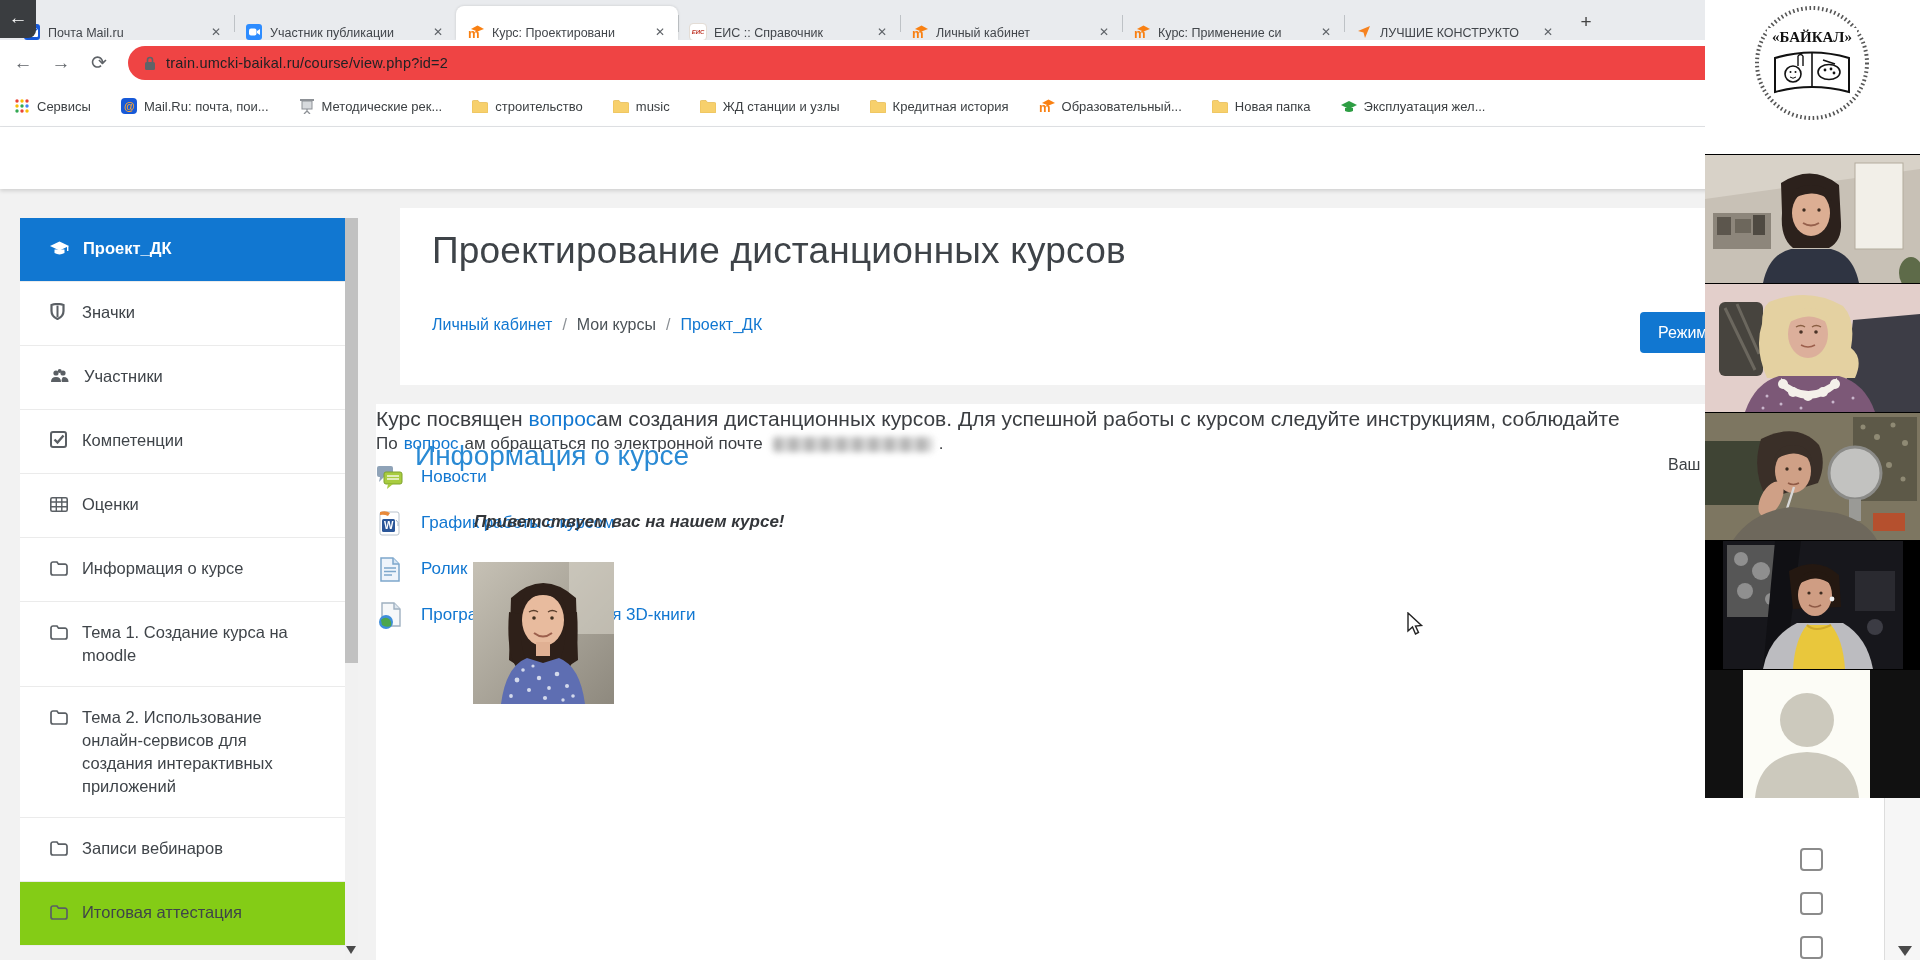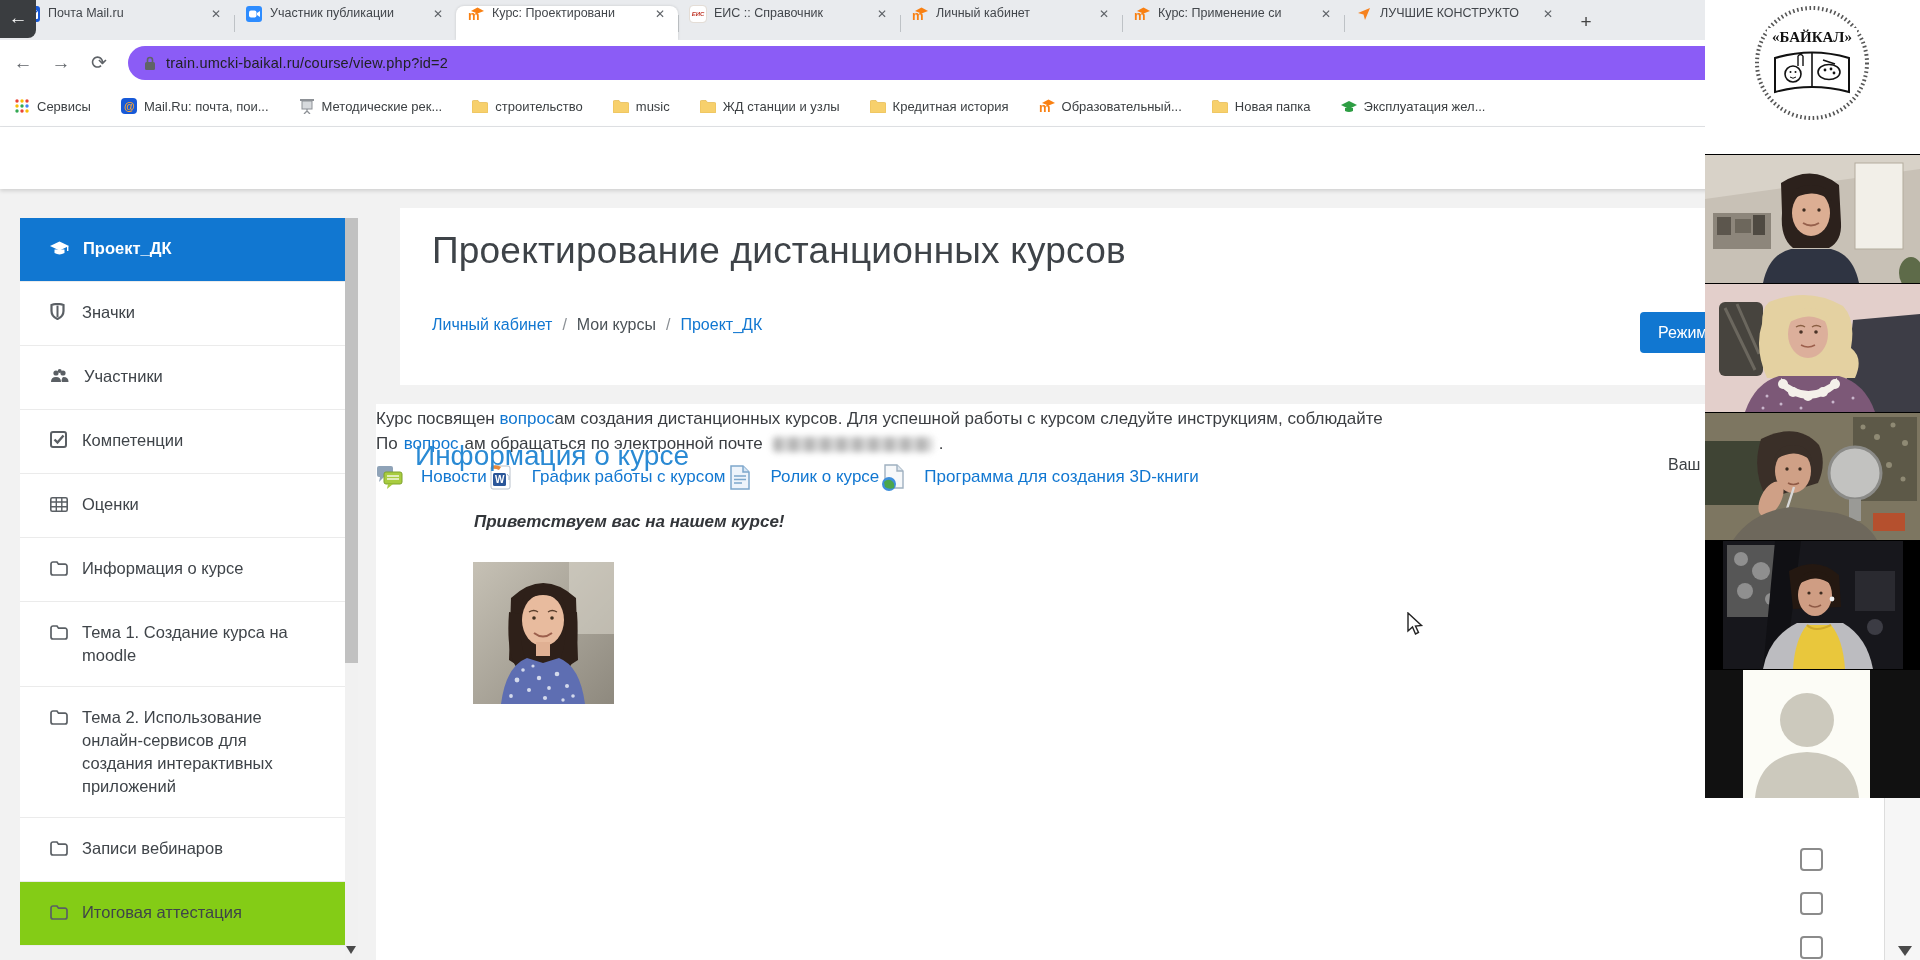--- a/index.html
+++ b/index.html
@@ -1,34 +1,34 @@
 <!DOCTYPE html>
 <html><head>
 <meta charset="utf-8">
 <style>
   html,body{margin:0;padding:0;width:1920px;height:960px;overflow:hidden;
     font-family:"Liberation Sans","DejaVu Sans",sans-serif;background:#f2f2f2;position:relative}
   .abs{position:absolute}
   
   #tabstrip{left:0;top:0;width:1920px;height:40px;background:#e9ebee;display:flex;align-items:flex-end}
-  .tab{height:34px;display:flex;align-items:flex-start;gap:8px;padding:0 10px 0 12px;width:200px;
+  .tab{height:34px;display:flex;align-items:flex-end;gap:8px;padding:0 10px 0 12px;width:200px;
     font-size:12.5px;color:#42464b;position:relative}
   .tab .ttl{white-space:nowrap;overflow:hidden;flex:1}
   .tab .x{color:#5f6368;font-size:12px;width:16px;height:16px;line-height:16px;text-align:center;border-radius:8px;flex:0 0 auto}
   .tab.active{background:#fff;border-radius:8px 8px 0 0;box-shadow:0 0 3px rgba(0,0,0,.15)}
   .tab:not(.active):not(:first-child)::before{content:"";position:absolute;left:0;top:9px;width:1px;height:17px;background:#9aa0a6;opacity:.55}
   .newtab{width:28px;height:28px;margin:0 0 4px 6px;border-radius:14px;color:#444;font-size:19px;line-height:27px;text-align:center}
   .fav{width:16px;height:16px;flex:0 0 auto;display:flex;align-items:center;justify-content:center;border-radius:3px}
   .fav-mailru{background:#1759d8}.fav-zoom{background:#2d8cff}
   .fav-eis{background:#fff;outline:1px solid #e4ddd6;color:#c0392b;font-size:6px;font-weight:bold;font-style:italic;line-height:1}
   #backOverlay{left:0;top:0;width:36px;height:38px;background:#3a3d40;border-radius:0 0 8px 0;color:#fff;
     font-size:19px;text-align:center;line-height:36px;z-index:5}
   #urlrow{left:0;top:40px;width:1920px;height:46px;background:#fff;display:flex;align-items:center}
   .navbtn{width:30px;height:30px;margin-left:8px;color:#5f6368;font-size:19px;text-align:center;line-height:30px;border-radius:15px}
-  #urlpill{margin-left:14px;height:34px;width:1700px;background:#8b5cf6;border-radius:17px;display:flex;align-items:center;padding:0 16px;gap:10px}
+  #urlpill{margin-left:14px;height:34px;width:1700px;background:#ef4444;border-radius:17px;display:flex;align-items:center;padding:0 16px;gap:10px}
   #urltext{font-size:14.5px;color:#202124;letter-spacing:.2px}
   #bmrow{left:0;top:86px;width:1920px;height:41px;background:#fff;border-bottom:1px solid #e1e3e6;
     display:flex;align-items:center;padding-left:14px;gap:30px;box-sizing:border-box}
   .bm{display:flex;align-items:center;gap:7px;font-size:13px;color:#3c4043;white-space:nowrap}
   .bmico{width:16px;height:16px;flex:0 0 auto;display:flex;align-items:center;justify-content:center}
   
   #mheader{left:0;top:127px;width:1920px;height:62px;background:#fff;box-shadow:0 2px 4px rgba(0,0,0,.14);z-index:2}
   #burger{left:20px;top:135px;width:54px;height:46px;background:#ececec;border-radius:2px;display:flex;flex-direction:column;justify-content:center;align-items:center;gap:4px}
   #burger i{display:block;width:22px;height:2.5px;background:#3c3c3c;border-radius:1px}
   #sitename{left:104px;top:143px;font-size:23px;font-weight:500;color:#33363a;letter-spacing:.3px}
@@ -51,29 +51,29 @@
   #card2{left:376px;top:404px;width:1508px;height:556px;background:#fff}
   #pgtitle{left:32px;top:22px;font-size:37px;font-weight:300;color:#3e4348;letter-spacing:.2px}
   #crumbs{left:32px;top:108px;font-size:16px;display:flex;gap:10px;align-items:center}
   #crumbs .lnk{color:#1177d1}#crumbs .mid{color:#4b5257}#crumbs .sep{color:#8a8f94}
   #editbtn{left:1240px;top:104px;height:41px;background:#1177d1;color:#fff;font-size:16px;
     display:flex;align-items:center;padding:0 70px 0 18px;border-radius:4px}
   #secheading{left:39px;top:36px;font-size:28px;font-weight:300;color:#2a8ad4}
   #progress{left:1292px;top:52px;font-size:16px;color:#3c4044}
   #welcome{left:98px;top:108px;font-size:17px;font-weight:bold;font-style:italic;color:#33363a}
   #photo{left:97px;top:158px;width:141px;height:142px;overflow:hidden}
-  #ptext{left:234px;top:156px;width:1400px;font-size:17px;color:#3b3e42;line-height:30px;white-space:nowrap}
+  #ptext{left:234px;top:156px;width:1400px;font-size:21px;color:#3b3e42;line-height:30px;white-space:nowrap}
   .glossary{color:#1177d1}
   #contact{left:234px;top:238px;font-size:17px;color:#3b3e42;display:flex;align-items:center;gap:6px}
   .blur-email{display:inline-block;width:160px;height:15px;border-radius:3px;margin-left:4px;
     background:repeating-linear-gradient(90deg,#9b9b9b 0 9px,#c9c9c9 9px 16px);filter:blur(3px);opacity:.75}
   #telline{left:234px;top:284px;font-size:17px;color:#3b3e42;display:flex;align-items:center;gap:8px}
   .blur-phone{display:inline-block;width:112px;height:23px;border-radius:2px;background:#3f93e8;position:relative;overflow:hidden}
   .blur-phone::after{content:"";position:absolute;inset:3px 8px;background:repeating-linear-gradient(90deg,#dfe9f5 0 8px,#7fb3ea 8px 14px);filter:blur(2.5px)}
-  #acts{left:67px;top:384px;display:flex;flex-direction:row}
+  #acts{left:67px;top:384px;display:flex;flex-direction:column}
   .act{height:46px;display:flex;align-items:center;gap:18px}
   .act .alabel{font-size:17px;color:#1177d1}
   .aico{width:27px;height:27px;flex:0 0 auto}
   
   #vstrip{left:1705px;top:0;width:215px;height:766px;background:#000;z-index:6}
   .vcell{width:215px;overflow:hidden;position:relative;border-top:1px solid rgba(0,0,0,.35)}
   .vcell svg{display:block}
   
   #rightscroll{left:1884px;top:766px;width:36px;height:194px;background:#f6f6f6;border-left:1px solid #ddd}
   #rarrow{left:1898px;top:946px;width:0;height:0;border-left:7px solid transparent;border-right:7px solid transparent;border-top:10px solid #4a4a4a;z-index:7}

